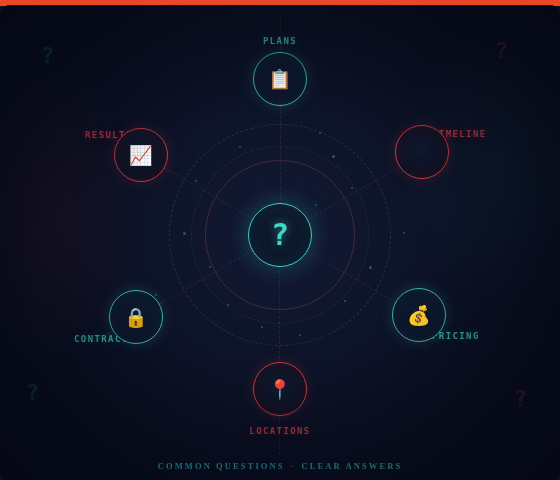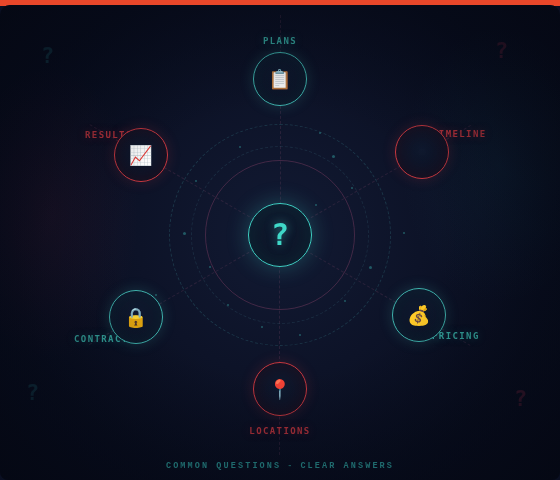--- a/index.html
+++ b/index.html
@@ -135,21 +135,21 @@
     font-family:"DejaVu Sans Mono","Liberation Mono",monospace;
     font-size:9px;font-weight:700;letter-spacing:1.4px;
     white-space:nowrap;user-select:none;
   }
   .lab-teal{color:#35a79f;text-shadow:0 0 8px rgba(53,167,159,0.35);}
   .lab-red{color:#b8333c;text-shadow:0 0 8px rgba(184,51,60,0.35);}
 
   .footer{
     position:absolute;left:0;bottom:9px;width:560px;
     text-align:center;
-    font-family:Liberation Mono, monospace;
+    font-family:Liberation Serif, serif;
     font-size:8.5px;font-weight:700;letter-spacing:2.1px;
     color:#1f6a6d;
     user-select:none;
   }
   .footer .sep{color:#1a5558;padding:0 6px;}
 </style>
 </head>
 <body>
 
 <div id="stage">

